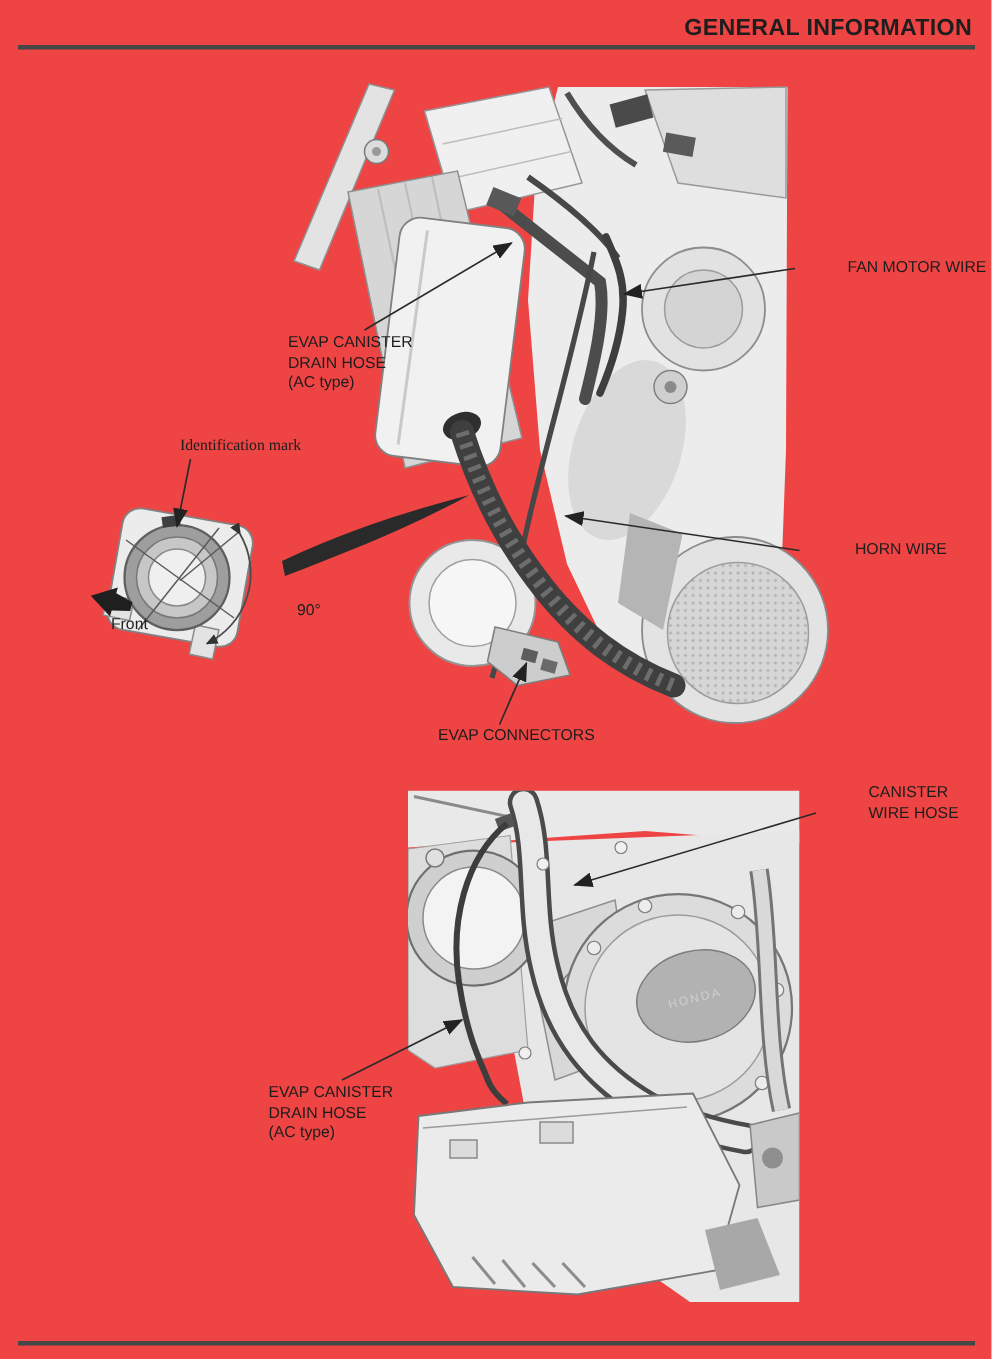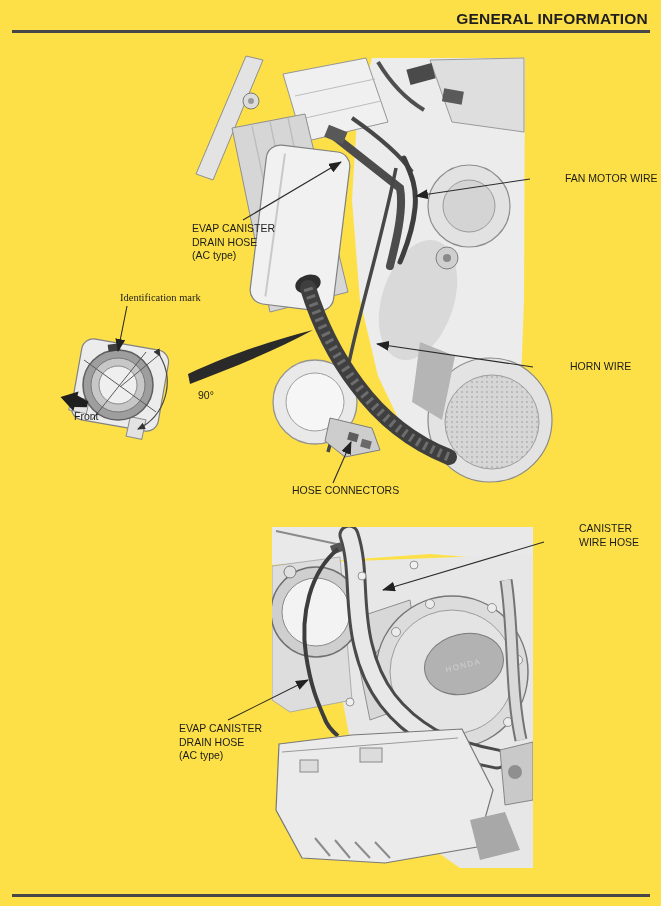--- a/index.html
+++ b/index.html
@@ -1,17 +1,17 @@
 <!DOCTYPE html>
 <html><head>
 <meta charset="utf-8">
 <style>
   html,body { margin:0; padding:0; background:#ffffff; }
   .page {
-    position:relative; width:661px; height:906px; background:#fde047;
+    position:relative; width:661px; height:906px; background:#ef4444;
     font-family:"Liberation Sans", sans-serif; overflow:hidden;
   }
   .hdr-title {
     position:absolute; top:10px; right:13px;
     font-size:15.5px; font-weight:bold; letter-spacing:.2px; color:#1e1e1e;
     white-space:nowrap;
   }
   .rule { position:absolute; left:12px; right:11px; background:#474747; }
   .rule-top { top:30px; height:3px; }
   .rule-bottom { top:894px; height:2.5px; }
@@ -196,27 +196,27 @@
   <div class="lbl" style="left:533px; top:172px;">FAN MOTOR WIRE</div>
 
   <div class="lbl" style="left:160px; top:222px;">
     <div>EVAP CANISTER</div>
     <div>DRAIN HOSE</div>
     <div>(AC type)</div>
   </div>
 
   <div class="lbl" style="left:88px; top:291px;font-family:Liberation Serif, serif;">Identification mark</div>
 
-  <div class="lbl" style="left:166px; top:389px;">90°</div>
+  <div class="lbl" style="left:166px; top:401px;">90°</div>
 
   <div class="lbl" style="left:42px; top:410px;text-align:right;">Front</div>
 
   <div class="lbl" style="left:538px; top:360px;">HORN WIRE</div>
 
-  <div class="lbl" style="left:260px; top:484px;">HOSE CONNECTORS</div>
+  <div class="lbl" style="left:260px; top:484px;">EVAP CONNECTORS</div>
 
   <div class="lbl" style="left:547px; top:522px;">
     <div>CANISTER</div>
     <div>WIRE HOSE</div>
   </div>
 
   <div class="lbl" style="left:147px; top:722px;">
     <div>EVAP CANISTER</div>
     <div>DRAIN HOSE</div>
     <div>(AC type)</div>

